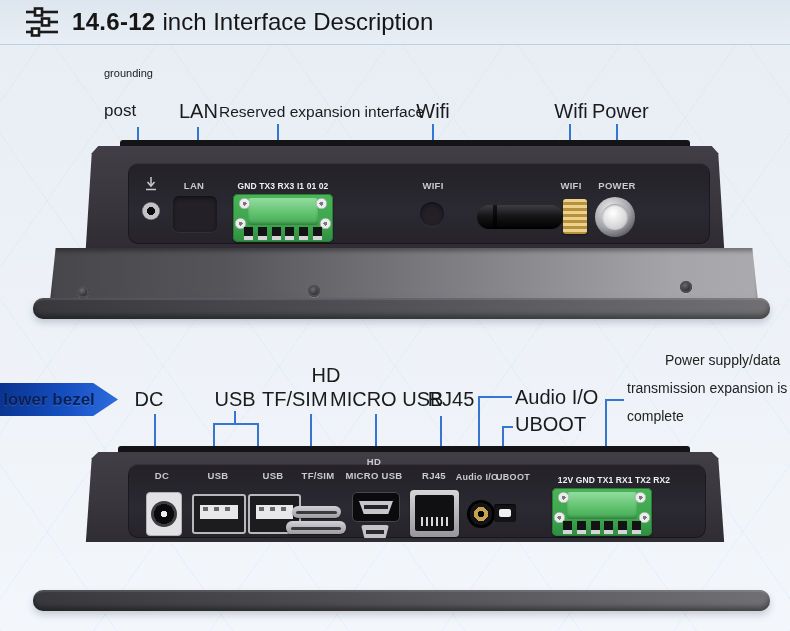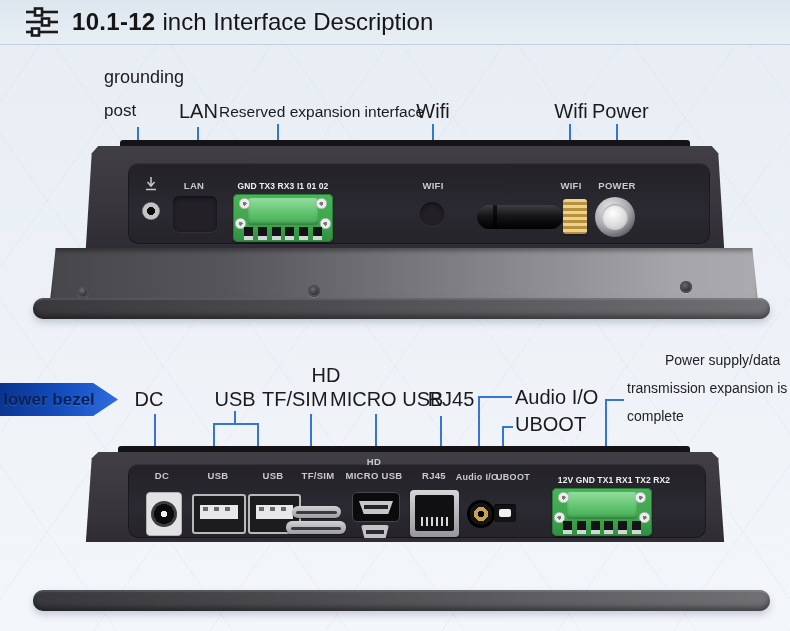--- a/index.html
+++ b/index.html
@@ -138,25 +138,25 @@
       <g stroke="#1b1b1d" stroke-width="2.6" fill="#f4f7fb">
         <line x1="2" y1="6" x2="34" y2="6"></line>
           <rect x="11" y="2.5" width="7" height="7"></rect>
         <line x1="2" y1="16" x2="34" y2="16"></line>
           <rect x="18" y="12.5" width="7" height="7"></rect>
         <line x1="2" y1="26" x2="34" y2="26"></line>
           <rect x="8" y="22.5" width="7" height="7"></rect>
       </g>
     </svg>
     <div class="title">
-      <span class="t-bold">10.1-12</span><span class="t-rest">inch Interface Description</span>
+      <span class="t-bold">14.6-12</span><span class="t-rest">inch Interface Description</span>
     </div>
   </div>
 
-  <div class="ann" style="left:104px;top:67px;font-size:18px">grounding</div>
+  <div class="ann" style="left:104px;top:67px;font-size:11px">grounding</div>
   <div class="ann" style="left:104px;top:101px;font-size:17px">post</div>
   <div class="ann" style="left:179px;top:100px">LAN</div>
   <div class="ann" style="left:219px;top:103px;font-size:15.5px">Reserved expansion interface</div>
   <div class="ann c" style="left:415px;top:100px;width:36px">Wifi</div>
   <div class="ann c" style="left:551px;top:100px;width:40px">Wifi</div>
   <div class="ann c" style="left:592px;top:100px;width:56px">Power</div>
 
   <div class="vline" style="left:137px;top:127px;height:43px"></div>
   <div class="vline" style="left:197px;top:127px;height:43px"></div>
   <div class="vline" style="left:277px;top:124px;height:46px"></div>

